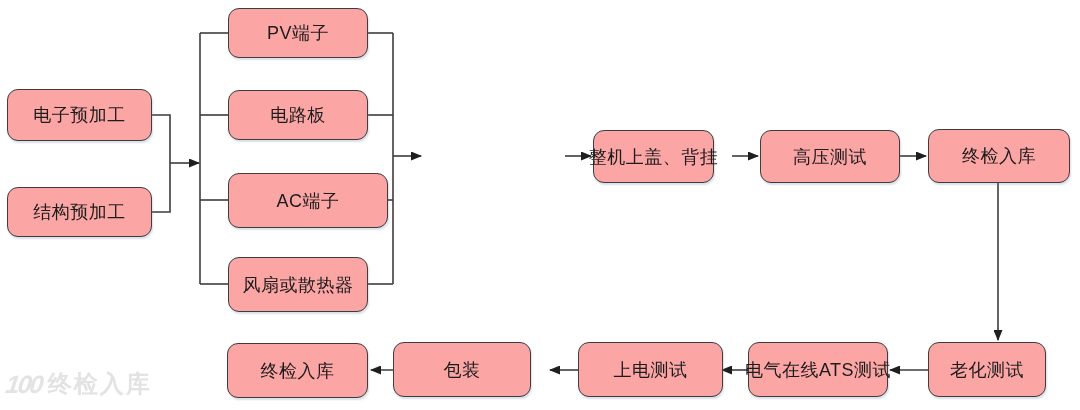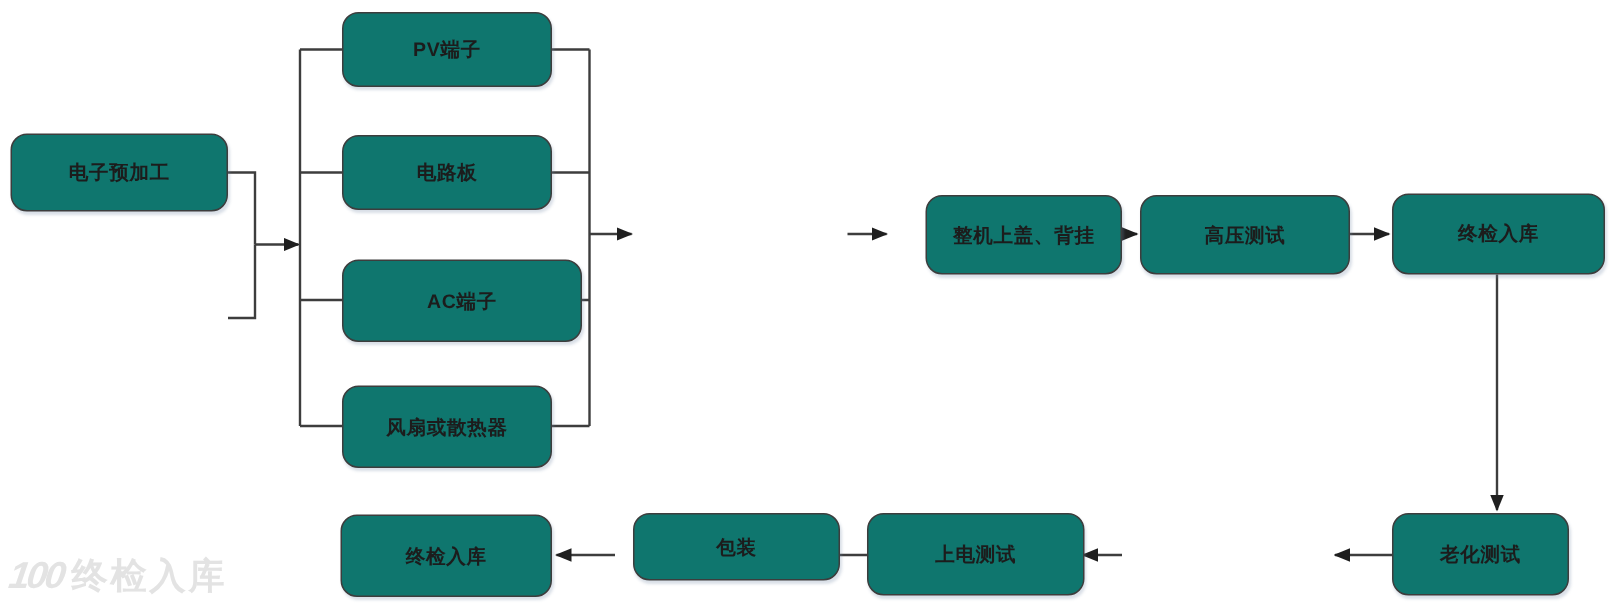--- a/index.html
+++ b/index.html
@@ -7,25 +7,25 @@
     position:relative;
     width:1080px;height:410px;
     background:#ffffff;
     font-family:"Liberation Sans","DejaVu Sans",sans-serif;
     overflow:hidden;
   }
   #wires{position:absolute;left:0;top:0;width:1080px;height:410px;}
   .node{
     position:absolute;
     box-sizing:border-box;
-    background:#0f766e;
+    background:#fca5a5;
     border:1.6px solid #3d3d3d;
     border-radius:11px;
     display:flex;align-items:center;justify-content:center;
-    font-size:13px;font-weight:700;color:#1c1c1c;
+    font-size:18px;font-weight:400;color:#1c1c1c;
     letter-spacing:0.5px;
     box-shadow:1px 2px 2px rgba(120,140,170,0.28);
     white-space:nowrap;
   }
   .watermark{
     position:absolute;left:6px;top:368px;
     display:flex;align-items:center;gap:6px;
     color:#e3e3e3;
     user-select:none;
   }
@@ -78,42 +78,44 @@
 
       <path d="M928,370 H890" marker-end="url(#arrow)"></path>
       <path d="M748,370 H722" marker-end="url(#arrow)"></path>
       <path d="M578,370 H550" marker-end="url(#arrow)"></path>
       <path d="M410,370 H371" marker-end="url(#arrow)"></path>
     </g>
   </svg>
 
   <div class="node" style="left:7px;top:89px;width:145px;height:52px">电子预加工</div>
 
+  <div class="node" style="left:7px;top:187px;width:145px;height:50px">结构预加工</div>
 
   <div class="node" style="left:228px;top:8px;width:140px;height:50px">PV端子</div>
 
   <div class="node" style="left:228px;top:90px;width:140px;height:50px">电路板</div>
 
   <div class="node" style="left:228px;top:173px;width:160px;height:55px">AC端子</div>
 
   <div class="node" style="left:228px;top:257px;width:140px;height:55px">风扇或散热器</div>
 
 
-  <div class="node" style="left:617px;top:130px;width:131px;height:53px">整机上盖、背挂</div>
+  <div class="node" style="left:593px;top:130px;width:121px;height:53px">整机上盖、背挂</div>
 
   <div class="node" style="left:760px;top:130px;width:140px;height:53px">高压测试</div>
 
   <div class="node" style="left:928px;top:129px;width:142px;height:54px">终检入库</div>
 
   <div class="node" style="left:928px;top:342px;width:118px;height:55px">老化测试</div>
 
+  <div class="node" style="left:748px;top:342px;width:140px;height:55px">电气在线ATS测试</div>
 
   <div class="node" style="left:578px;top:342px;width:145px;height:55px">上电测试</div>
 
-  <div class="node" style="left:422px;top:342px;width:138px;height:45px">包装</div>
+  <div class="node" style="left:393px;top:342px;width:138px;height:55px">包装</div>
 
   <div class="node" style="left:227px;top:343px;width:141px;height:55px">终检入库</div>
 
   <div class="watermark">
     <span class="wm-logo">100</span>
     <span class="wm-text">终检入库</span>
   </div>
 
 </div>
 

